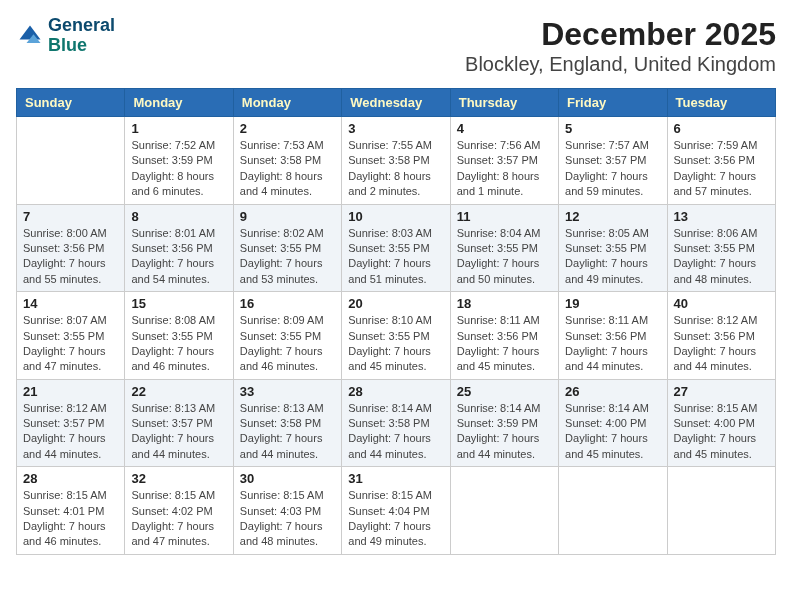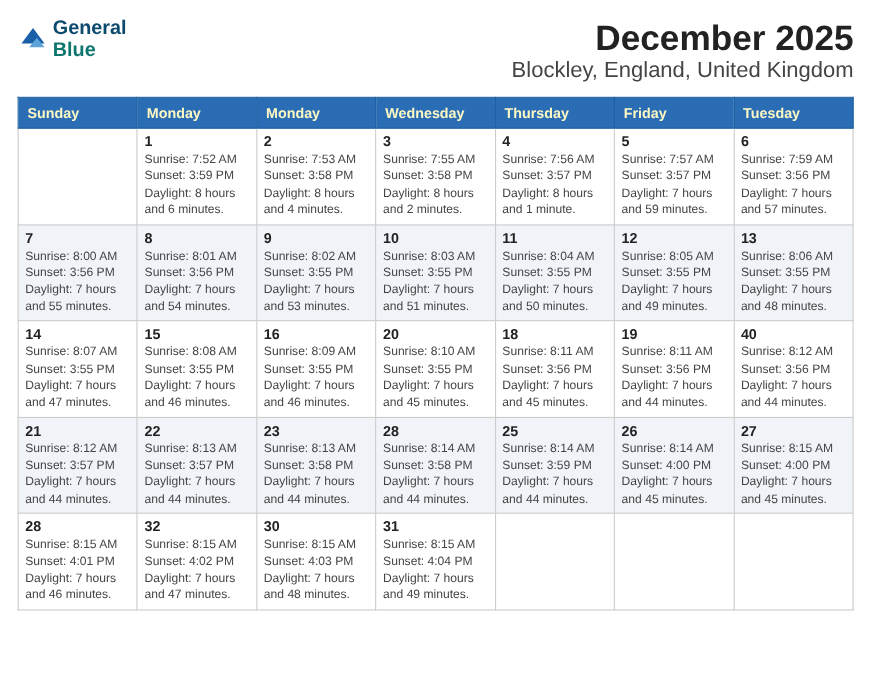--- a/index.html
+++ b/index.html
@@ -211,21 +211,21 @@
       <tr class="row-shaded">
         <td>
           <span class="day-num">21</span>
           <div class="cell-info">Sunrise: 8:12 AM<br>Sunset: 3:57 PM<br>Daylight: 7 hours<br>and 44 minutes.</div>
         </td>
         <td>
           <span class="day-num">22</span>
           <div class="cell-info">Sunrise: 8:13 AM<br>Sunset: 3:57 PM<br>Daylight: 7 hours<br>and 44 minutes.</div>
         </td>
         <td>
-          <span class="day-num">23</span>
+          <span class="day-num">33</span>
           <div class="cell-info">Sunrise: 8:13 AM<br>Sunset: 3:58 PM<br>Daylight: 7 hours<br>and 44 minutes.</div>
         </td>
         <td>
           <span class="day-num">28</span>
           <div class="cell-info">Sunrise: 8:14 AM<br>Sunset: 3:58 PM<br>Daylight: 7 hours<br>and 44 minutes.</div>
         </td>
         <td>
           <span class="day-num">25</span>
           <div class="cell-info">Sunrise: 8:14 AM<br>Sunset: 3:59 PM<br>Daylight: 7 hours<br>and 44 minutes.</div>
         </td>

